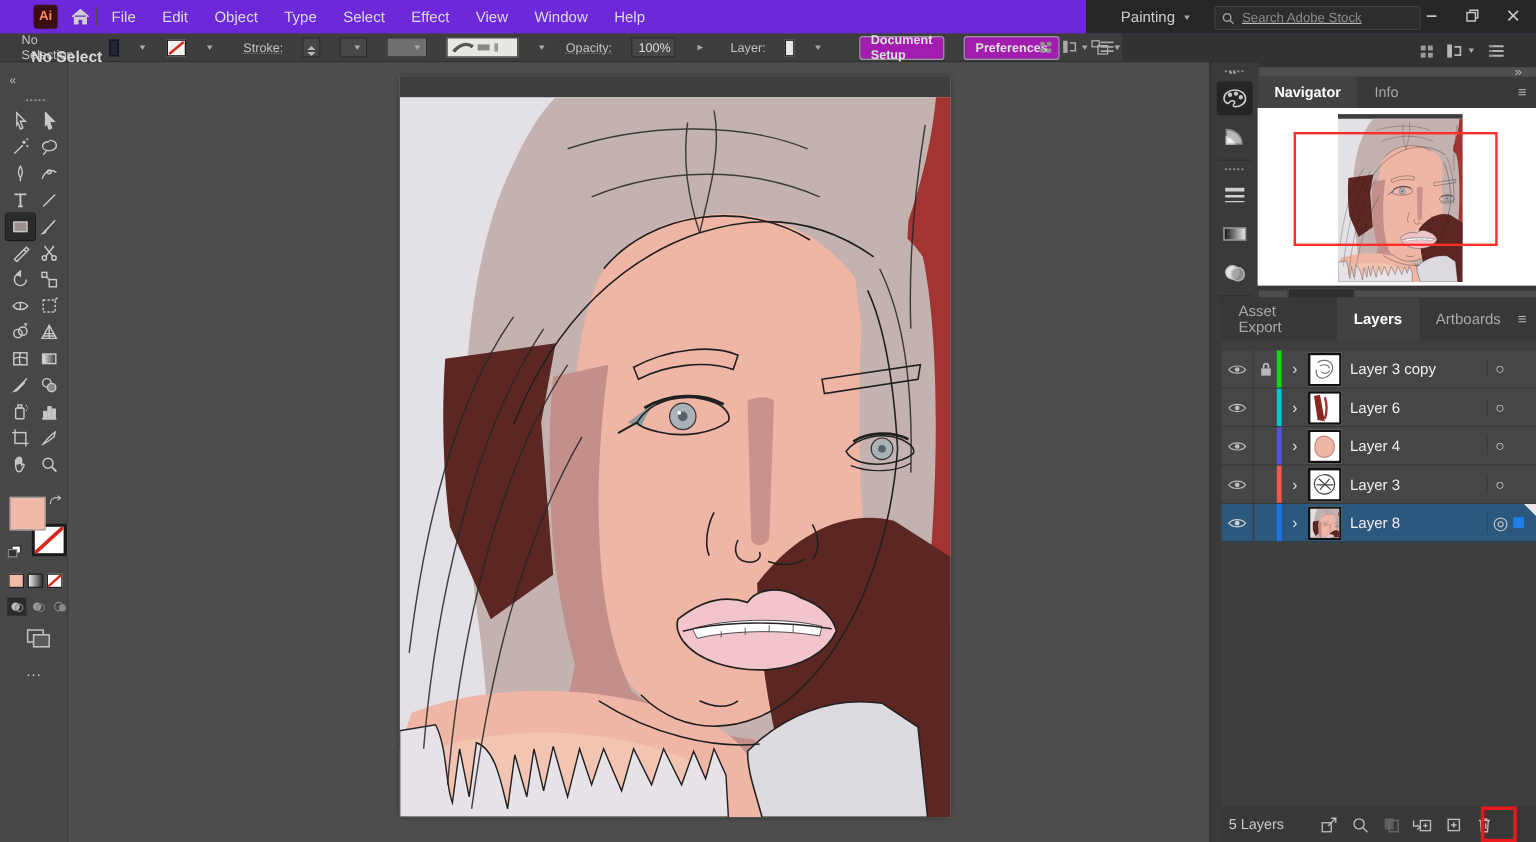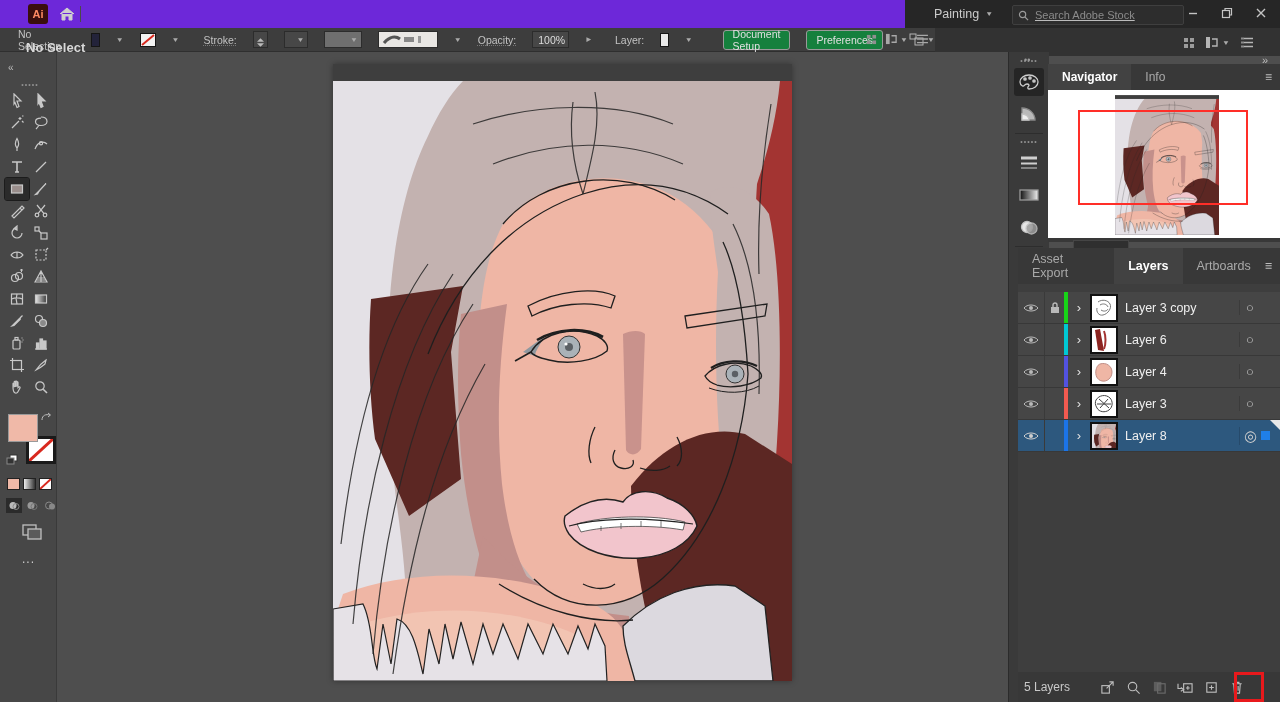--- a/index.html
+++ b/index.html
@@ -27,22 +27,22 @@
   
   .controlbar{left:0;top:28px;width:935px;height:24px;background:#3d3d3d;
     display:flex;align-items:center;padding-left:18px;box-sizing:border-box;gap:16px;
     font-size:10.5px;color:#c9c9c9;border-bottom:1px solid #2f2f2f;}
   .controlbar-rest{left:935px;top:28px;width:345px;height:28px;background:#323232;}
   .cb-lbl{color:#c3c3c3;}
   .swatchbox{width:16px;height:14px;border:1px solid #151515;box-sizing:border-box;}
   .chev{font-size:8px;color:#aaa;transform:scaleY(.8);}
   .ddbox{height:17px;background:#474747;border:1px solid #2c2c2c;display:flex;
     align-items:center;justify-content:flex-end;padding:0 3px;box-sizing:border-box;}
-  .btn{height:18px;background:#15803d;border:1px solid #9a9a9a;border-radius:3px;
-    color:#e0e0e0;font-size:10.5px;display:flex;align-items:center;padding:0 9px;}
+  .btn{height:18px;background:#a21caf;border:1px solid #9a9a9a;border-radius:3px;
+    color:#e0e0e0;font-size:10.5px;display:flex;align-items:center;padding:0 9px;font-weight:bold;}
   
   .tooldock{left:0;top:52px;width:56px;height:650px;background:#474747;border-right:1px solid #3a3a3a;}
   .noselect-tip{left:10px;top:40px;color:#d8d8d8;font-weight:bold;font-size:13px;white-space:nowrap;padding-left:16px;}
   .collapse-lbl{left:8px;top:62px;color:#bbb;font-size:10px;letter-spacing:-1px;}
   .toolgrid{left:5px;top:90px;width:48px;display:grid;grid-template-columns:24px 24px;grid-auto-rows:22px;}
   .tool{display:flex;align-items:center;justify-content:center;border-radius:2px;}
   .tool svg{stroke:#c8c8c8;fill:none;stroke-width:1.2;}
   .tool.sel{background:#2b2b2b;outline:1px solid #1c1c1c;}
   .fillstroke{left:8px;top:414px;width:46px;height:56px;}
   .tinyrow{left:7px;top:478px;display:flex;gap:3px;}
@@ -99,20 +99,31 @@
 
   <div class="a titlebar">
     <div class="a titlebar-right"></div>
     <div class="a ailogo">Ai</div>
     <div class="a ib" style="left:58px;top:5px">
       <svg width="18" height="18" viewBox="0 0 18 18">
           <path d="M2 9 L9 3 L16 9 M4 8 V15 H7 V11 H11 V15 H14 V8" fill="#cfcfcf" stroke="#cfcfcf" stroke-width="1"></path>
         </svg>
     </div>
     <div class="a" style="left:80px;top:6px;width:1px;height:16px;background:#4a4a4a"></div>
+    <div class="a menus">
+      <span>File</span>
+      <span>Edit</span>
+      <span>Object</span>
+      <span>Type</span>
+      <span>Select</span>
+      <span>Effect</span>
+      <span>View</span>
+      <span>Window</span>
+      <span>Help</span>
+    </div>
     <div class="a workspace">
       <span>Painting</span>
         <span class="chev">▼</span>
     </div>
     <div class="a searchbox">
       <svg width="11" height="11" viewBox="0 0 12 12">
           <circle cx="5" cy="5" r="3.4" fill="none" stroke="#9a9a9a" stroke-width="1.3"></circle>
           <path d="M7.6 7.6 L11 11" stroke="#9a9a9a" stroke-width="1.3"></path>
         </svg>
       <input placeholder="Search Adobe Stock" style="">

